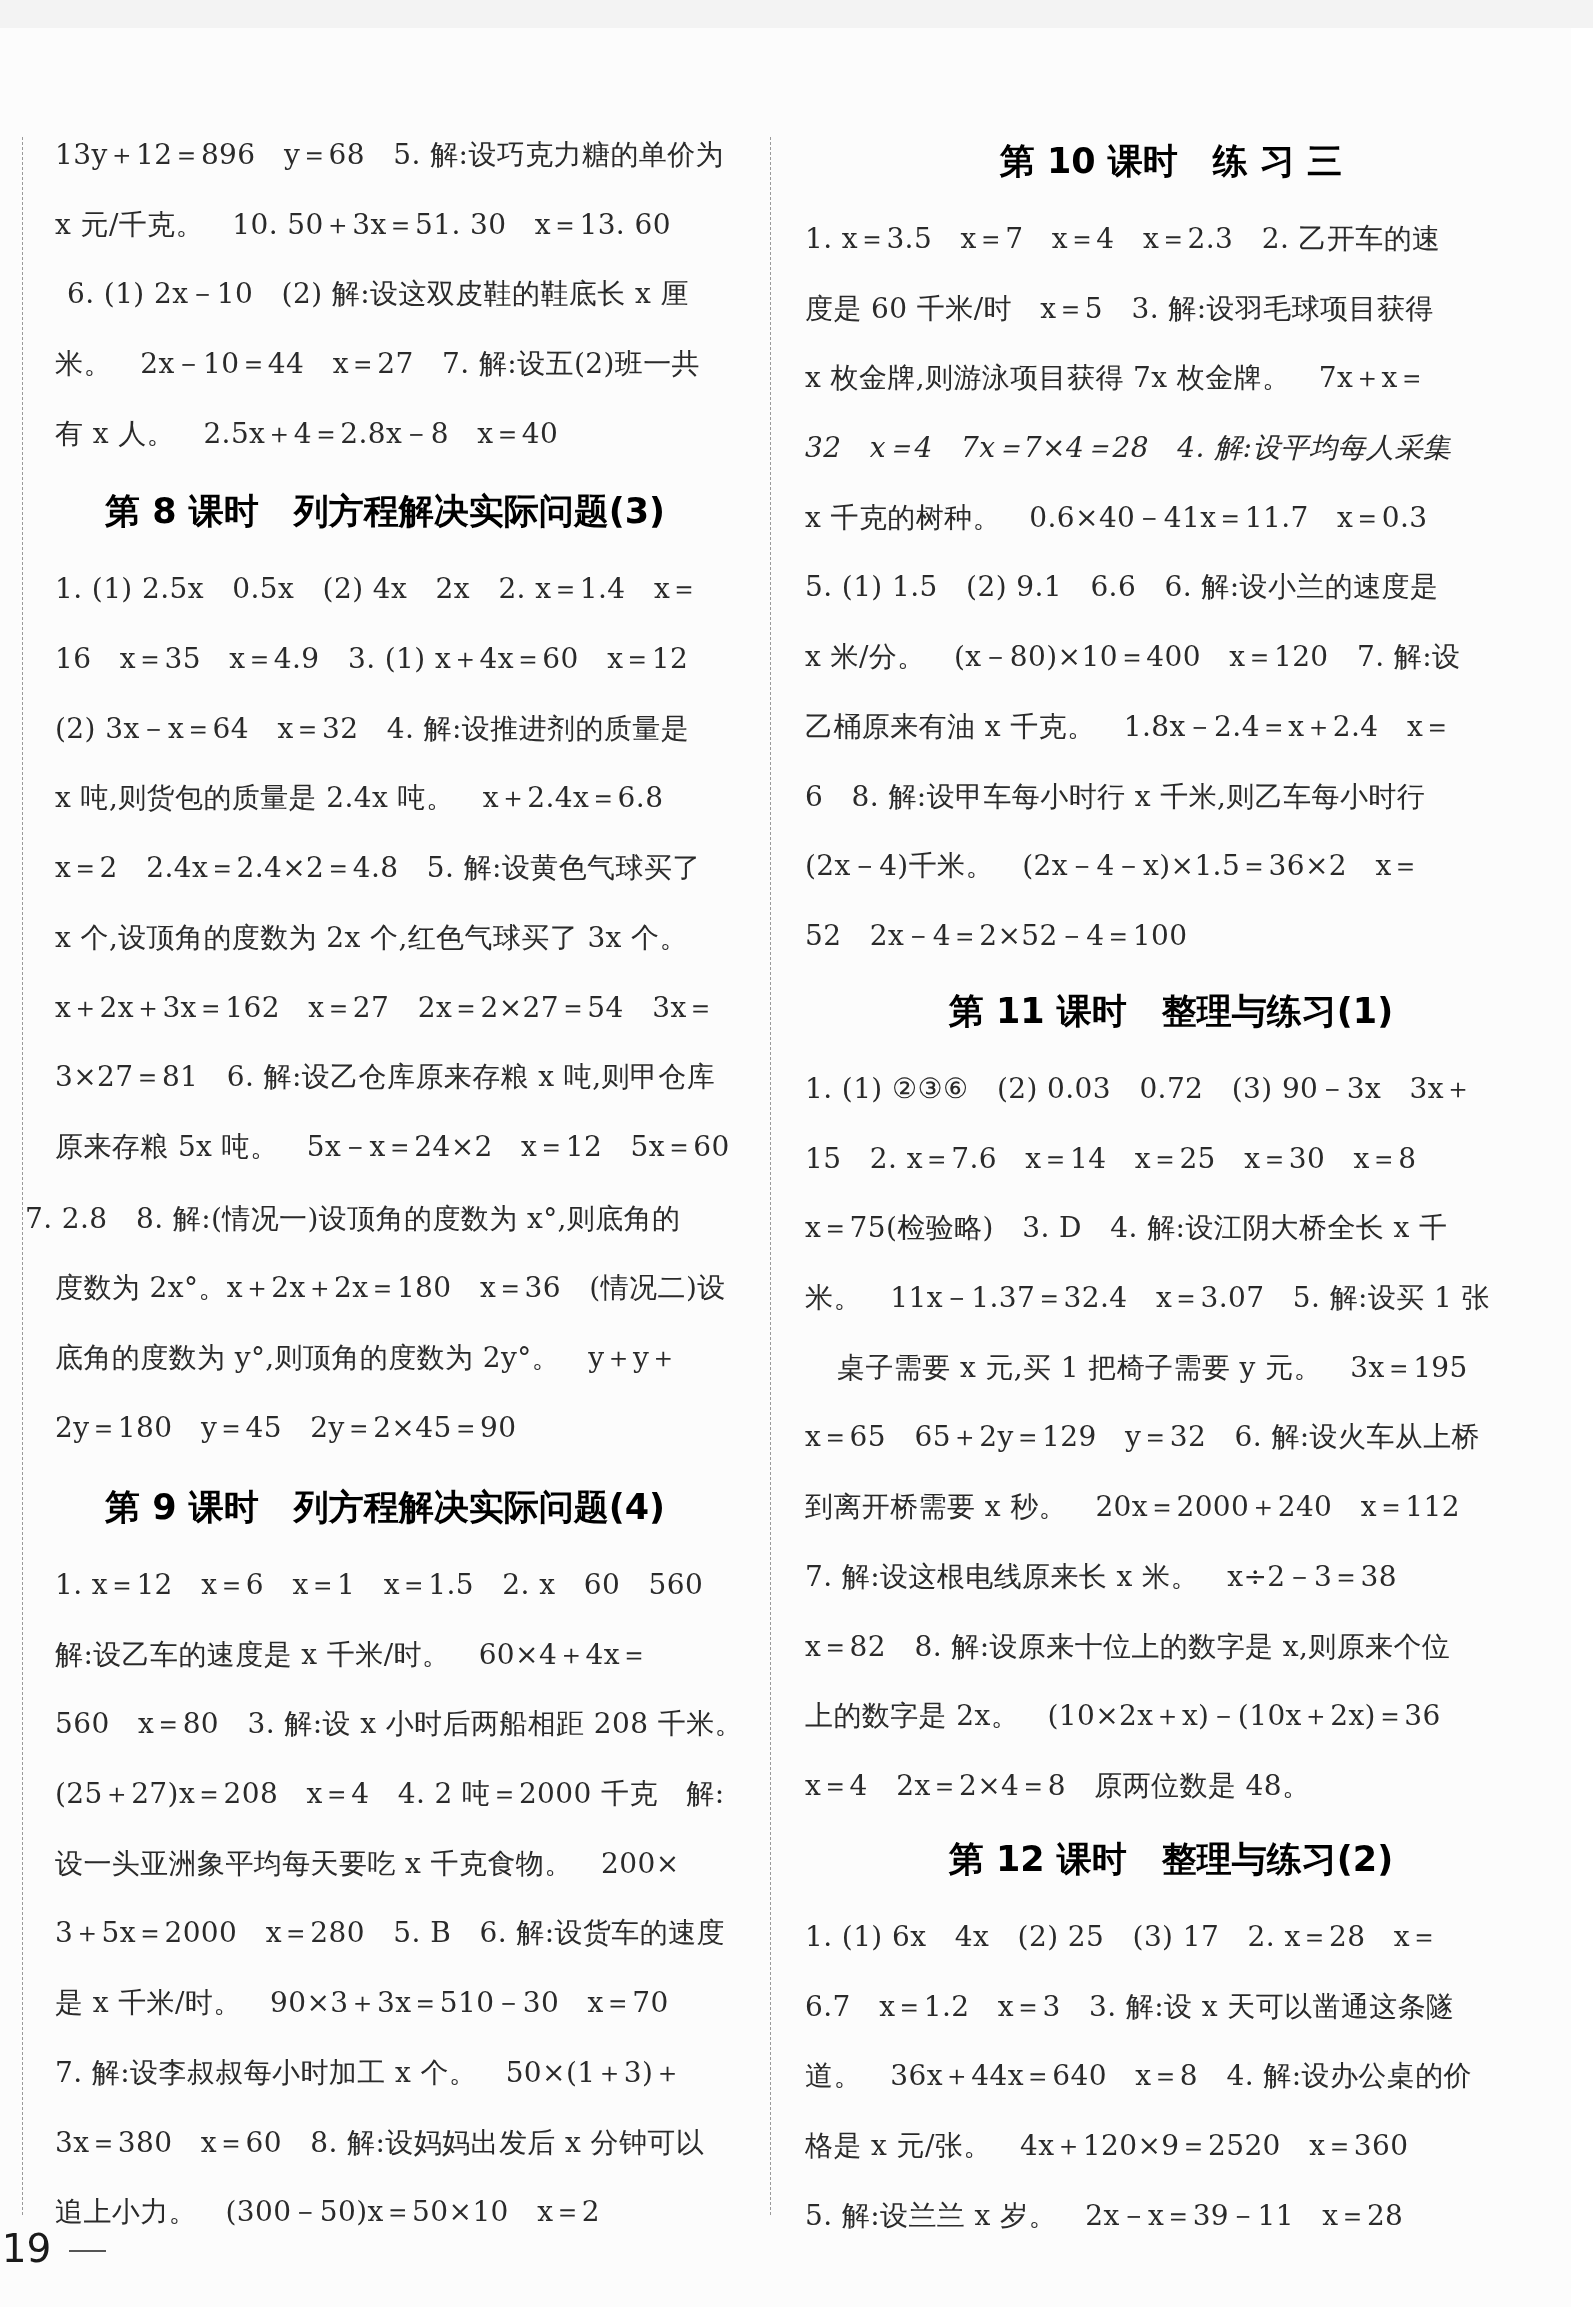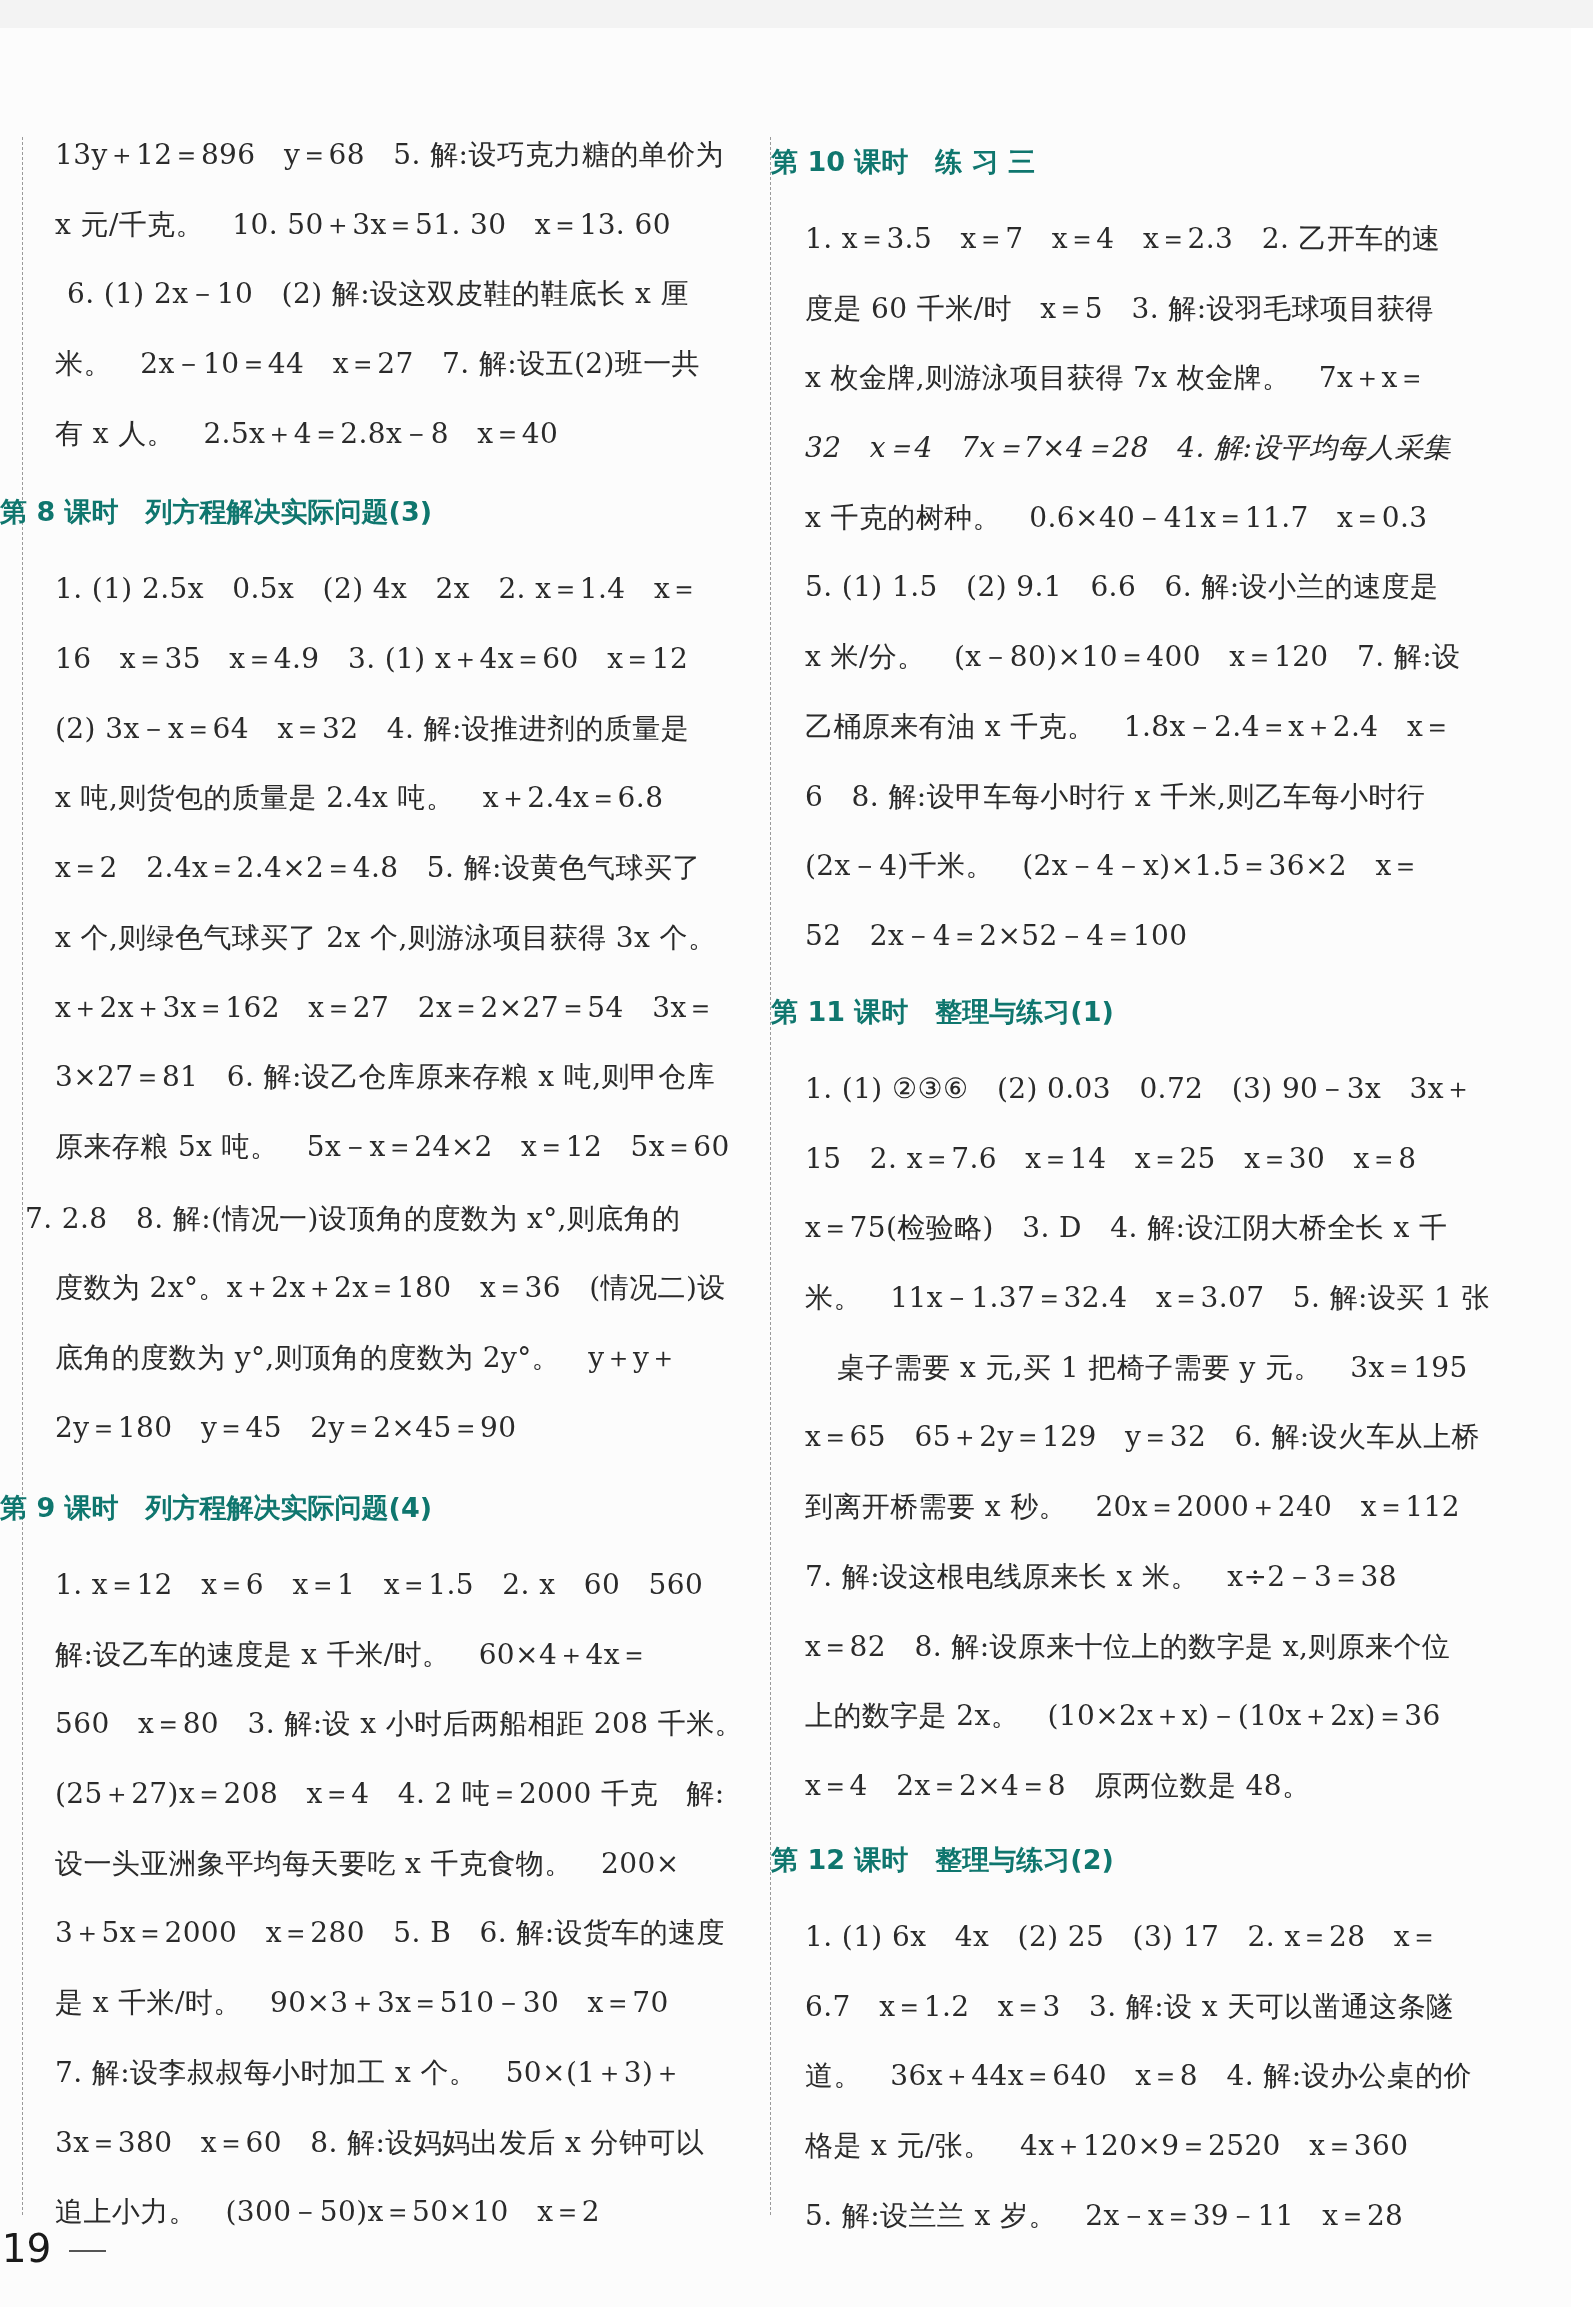--- a/index.html
+++ b/index.html
@@ -6,21 +6,21 @@
   body{width:1594px;height:2307px;background:#ffffff;position:relative;overflow:hidden;
        font-family:"DejaVu Serif","Liberation Serif",serif;color:#2a2a2a;}
   .topstrip{position:absolute;left:0;top:0;width:1594px;height:28px;background:#f3f3f3;}
   .page{position:absolute;left:0;top:28px;width:1571px;height:2279px;background:#fcfcfc;}
   .col{position:absolute;top:0;}
   .col-left{left:0;width:770px;}
   .col-right{left:771px;width:800px;}
   .vdash{position:absolute;width:0;border-left:1.8px dashed #9a9a9a;}
   .line{position:absolute;white-space:nowrap;font-size:28px;line-height:39px;height:39px;letter-spacing:0.4px;}
   .heading{position:absolute;white-space:nowrap;font-family:"DejaVu Sans","Liberation Sans",sans-serif;
-           font-weight:bold;font-size:27px;line-height:39px;height:39px;color:#0f766e;}
+           font-weight:bold;font-size:35px;line-height:39px;height:39px;color:#000000;text-align:center;}
   .pagenum{position:absolute;left:1.8px;top:2226px;font-family:"DejaVu Sans","Liberation Sans",sans-serif;
            font-size:39px;line-height:46px;color:#1a1a1a;}
   .pagedash{position:absolute;left:69px;top:2250px;width:37px;height:1.8px;background:#555;}
 </style>
 </head>
 <body>
 
 <div class="topstrip"></div>
 <div class="page"></div>
 
@@ -32,21 +32,21 @@
     <div class="line" style="top: 205px; left: 55px;">x 元/千克。　10. 50＋3x＝51. 30　x＝13. 60</div>
     <div class="line" style="top: 274px; left: 55px; margin-left: 12px;">6. (1) 2x－10　(2) 解:设这双皮鞋的鞋底长 x 厘</div>
     <div class="line" style="top: 344px; left: 55px;">米。　2x－10＝44　x＝27　7. 解:设五(2)班一共</div>
     <div class="line" style="top: 414px; left: 55px;">有 x 人。　2.5x＋4＝2.8x－8　x＝40</div>
     <div class="heading" style="top: 492px; left: 0px; width: 770px;">第 8 课时　列方程解决实际问题(3)</div>
     <div class="line" style="top: 569px; left: 55px; text-align: right;">1. (1) 2.5x　0.5x　(2) 4x　2x　2. x＝1.4　x＝</div>
     <div class="line" style="top: 639px; left: 55px;">16　x＝35　x＝4.9　3. (1) x＋4x＝60　x＝12</div>
     <div class="line" style="top: 709px; left: 55px;">(2) 3x－x＝64　x＝32　4. 解:设推进剂的质量是</div>
     <div class="line" style="top: 778px; left: 55px;">x 吨,则货包的质量是 2.4x 吨。　x＋2.4x＝6.8</div>
     <div class="line" style="top: 848px; left: 55px;">x＝2　2.4x＝2.4×2＝4.8　5. 解:设黄色气球买了</div>
-    <div class="line" style="top: 918px; left: 55px;">x 个,则绿色气球买了 2x 个,则游泳项目获得 3x 个。</div>
+    <div class="line" style="top: 918px; left: 55px;">x 个,设顶角的度数为 2x 个,红色气球买了 3x 个。</div>
     <div class="line" style="top: 988px; left: 55px;">x＋2x＋3x＝162　x＝27　2x＝2×27＝54　3x＝</div>
     <div class="line" style="top: 1057px; left: 55px;">3×27＝81　6. 解:设乙仓库原来存粮 x 吨,则甲仓库</div>
     <div class="line" style="top: 1127px; left: 55px;">原来存粮 5x 吨。　5x－x＝24×2　x＝12　5x＝60</div>
     <div class="line" style="top: 1199px; left: 25px;">7. 2.8　8. 解:(情况一)设顶角的度数为 x°,则底角的</div>
     <div class="line" style="top: 1268px; left: 55px;">度数为 2x°。x＋2x＋2x＝180　x＝36　(情况二)设</div>
     <div class="line" style="top: 1338px; left: 55px;">底角的度数为 y°,则顶角的度数为 2y°。　y＋y＋</div>
     <div class="line" style="top: 1408px; left: 55px;">2y＝180　y＝45　2y＝2×45＝90</div>
     <div class="heading" style="top: 1488px; left: 0px; width: 770px;">第 9 课时　列方程解决实际问题(4)</div>
     <div class="line" style="top: 1565px; left: 55px;">1. x＝12　x＝6　x＝1　x＝1.5　2. x　60　560</div>
     <div class="line" style="top: 1635px; left: 55px;">解:设乙车的速度是 x 千米/时。　60×4＋4x＝</div>

